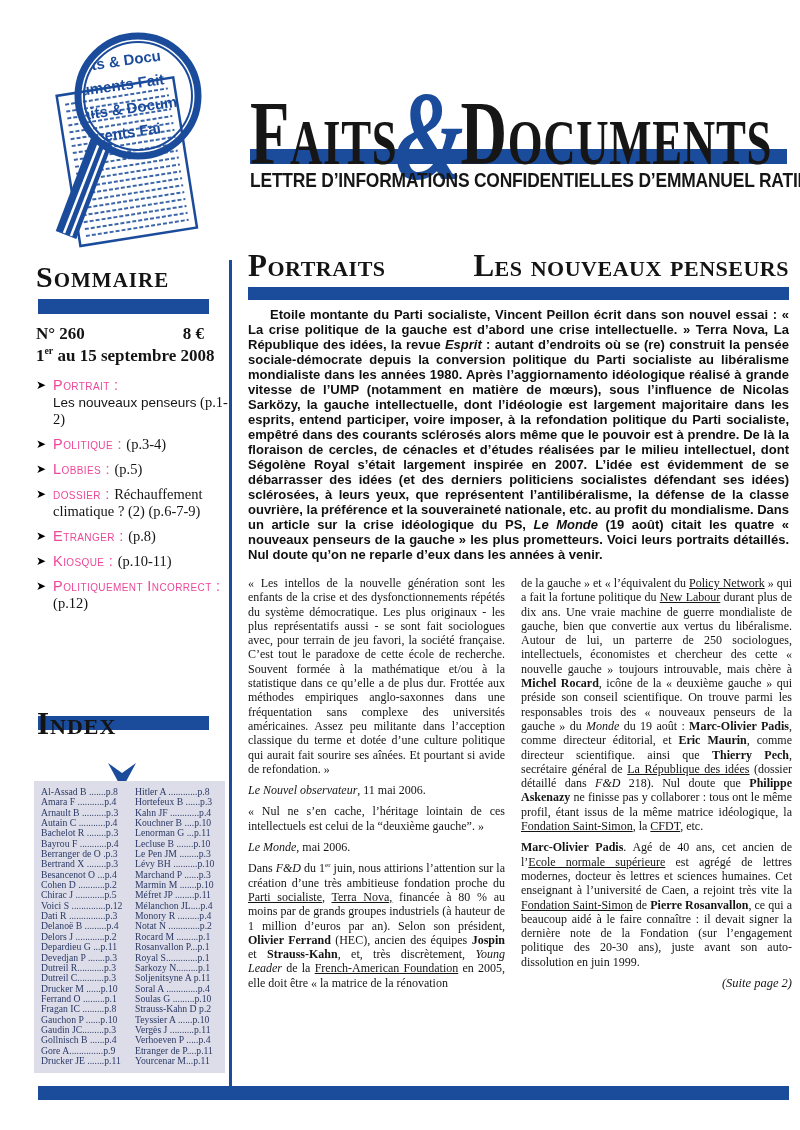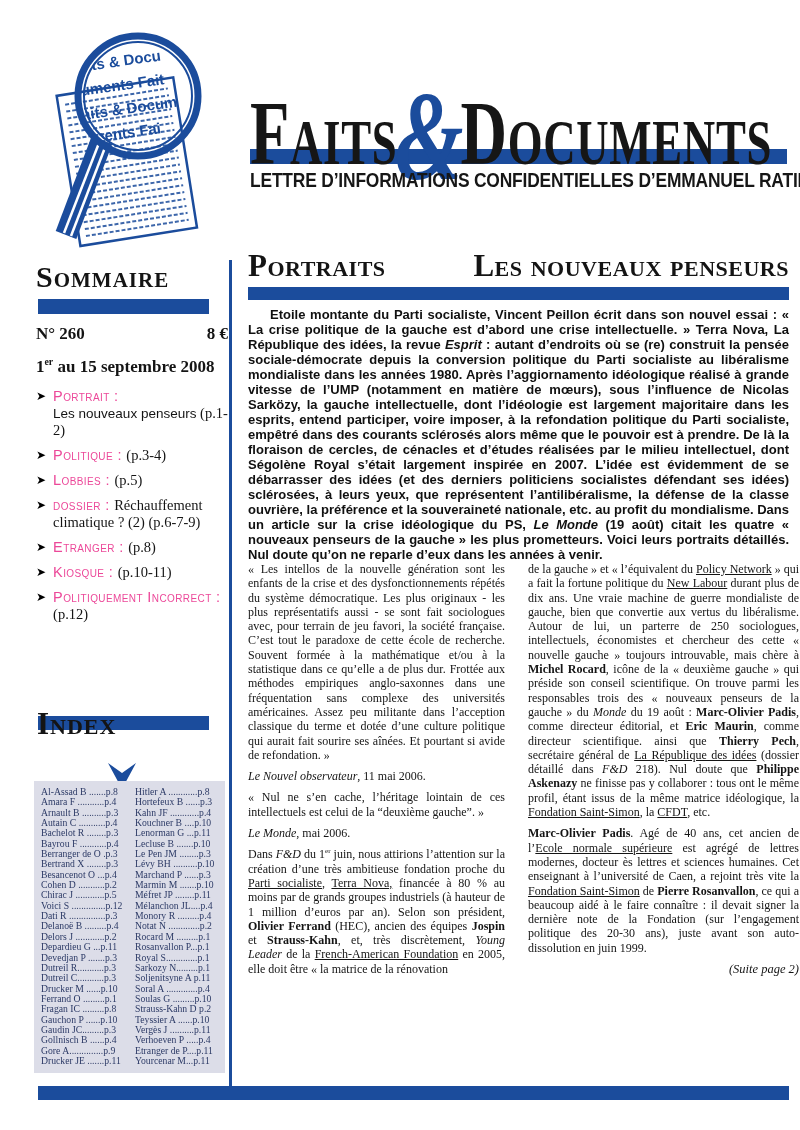--- a/index.html
+++ b/index.html
@@ -19,22 +19,22 @@
   .mast-sub{margin-top:5px;font:bold 20px "Liberation Sans",sans-serif;letter-spacing:-.2px;
             transform:scaleX(.87);transform-origin:left top;white-space:nowrap;color:#161616;}
 
   
   .divider{position:absolute;left:229px;top:260px;width:3px;height:826px;background:#1b4c9c;}
 
   
   .sidebar{position:absolute;left:36px;top:260px;width:192px;}
   .sb-title{font:bold 30px/34px "Liberation Serif",serif;font-variant:small-caps;letter-spacing:1px;}
   .sb-bar{height:15px;width:171px;margin:5px 0 0 2px;}
-  .sb-issue{display:flex;justify-content:space-between;font:bold 17px "Liberation Serif",serif;margin-top:10px;padding-right:0;}
-  .sb-date{font:bold 17px "Liberation Serif",serif;margin-top:13px;}
+  .sb-issue{display:flex;justify-content:space-between;font:bold 17px "Liberation Serif",serif;margin-top:10px;padding-right:24px;}
+  .sb-date{font:bold 17px "Liberation Serif",serif;margin-top:2px;}
   .toc{margin-top:11px;}
   .toc-item{display:flex;margin-bottom:8px;}
   .toc-arrow{color:#000;font-size:12px;line-height:17px;margin-right:7px;flex:0 0 auto;}
   .toc-text{font:14.5px/17px "Liberation Serif",serif;white-space:pre-line;}
   .f-lbl{font-family:"Liberation Sans",sans-serif;font-variant:small-caps;color:#ec4899;
          font-size:14.5px;letter-spacing:.4px;}
   .f-sans{font-family:"Liberation Sans",sans-serif;font-size:13.5px;}
 
   
   .index-bar{position:absolute;left:38px;top:716px;width:171px;height:14px;}
@@ -46,21 +46,21 @@
   .idx-col{width:50%;overflow:hidden;}
   .idx-entry{font:9.7px/10.35px "Liberation Serif",serif;color:#2c3a66;white-space:nowrap;}
 
   
   .main{position:absolute;left:248px;top:248px;width:541px;}
   .main-head{display:flex;justify-content:space-between;align-items:baseline;}
   .mh-kicker,.mh-title{font:bold 31px/36px "Liberation Serif",serif;font-variant:small-caps;letter-spacing:.5px;}
   .main-bar{height:13px;margin-top:3px;}
   .intro{margin:7px 0 0;font:bold 13px/15px "Liberation Sans",sans-serif;text-align:justify;
          text-indent:22px;color:#101010;}
-  .cols{display:grid;grid-template-columns:257px 271px;column-gap:23px;}
+  .cols{margin-top:14px;display:grid;grid-template-columns:257px 271px;column-gap:16px;}
   .bp{margin:0 0 7px;font:12px/14.3px "Liberation Serif",serif;text-align:justify;}
   .bp.src{text-align:left;}
   .suite{margin:4px 0 0;font:italic 12.5px/15px "Liberation Serif",serif;text-align:right;}
   .f-i{font-style:italic;}
   .f-b{font-weight:bold;}
   .f-u{text-decoration:underline;}
   .f-sup{font-size:.58em;vertical-align:super;line-height:0;}
 
   .bottom-bar{position:absolute;left:38px;top:1086px;width:751px;height:14px;}
 

